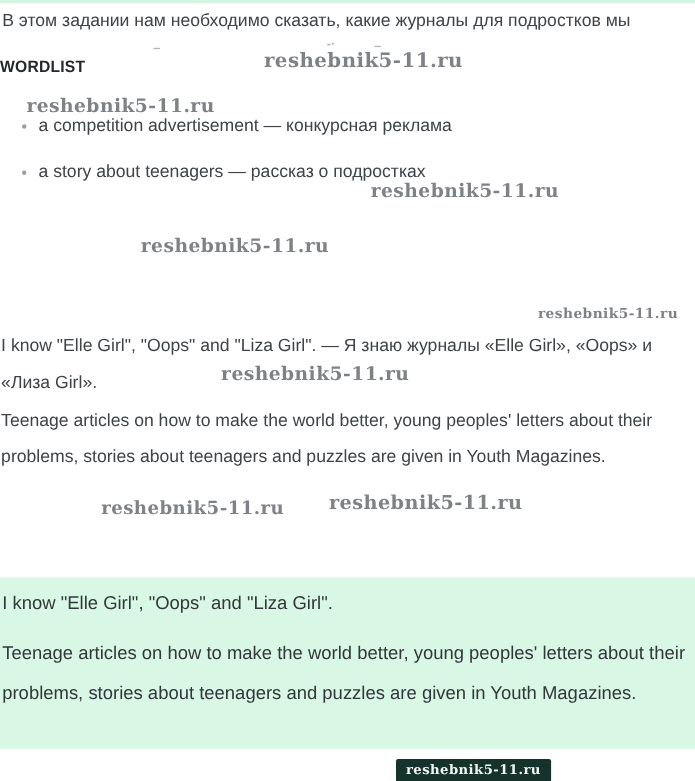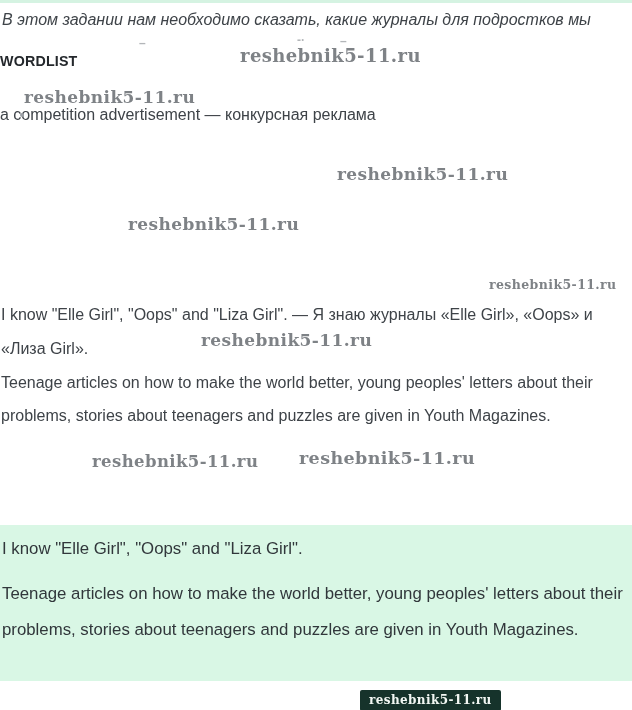--- a/index.html
+++ b/index.html
@@ -3,39 +3,39 @@
 <meta charset="utf-8">
 <style>
   html,body{margin:0;padding:0;background:#fff;}
   #page{
     position:relative;width:632px;height:710px;overflow:hidden;background:#fff;
     font-family:"Liberation Sans",sans-serif;color:var(--text,#3e4348);
     border-top:3px solid var(--top-border,#d5f3e2);box-sizing:border-box;
   }
   .intro{
     position:absolute;left:2px;top:5px;width:628px;
-    font-size:16px;line-height:24px;color:var(--text,#3e4348);font-style:italic;
+    font-size:16px;line-height:24px;color:var(--text,#3e4348);
   }
   .erased{position:absolute;color:#8b9094;opacity:.65;font-size:12px;font-weight:bold;}
   .heading{
     position:absolute;left:0;top:49px;
     font-size:15px;font-weight:bold;letter-spacing:.2px;color:var(--heading,#24282c);
     transform:scaleX(.95);transform-origin:left center;
   }
   .wm{
     position:absolute;font-family:"DejaVu Serif",serif;font-weight:bold;
     color:var(--watermark,#71757a);letter-spacing:.4px;white-space:nowrap;
     text-shadow:0.6px 0.6px 0 rgba(255,255,255,.65), -0.6px -0.6px 0 rgba(255,255,255,.45);
     opacity:.9;
   }
   ul.wordlist{
     position:absolute;left:0;top:102px;width:630px;margin:0;padding:0;list-style:none;
   }
   ul.wordlist li{
-    position:relative;margin:0 0 22px 0;
+    position:relative;margin:0 0 22px 0;padding-left:35px;
     font-size:16px;line-height:20px;color:var(--text,#3e4348);
   }
   ul.wordlist li::before{
     content:"";position:absolute;left:20px;top:8px;width:4px;height:4px;
     border-radius:50%;background:var(--bullet,#9b9fa4);
   }
   .para{position:absolute;left:1px;width:630px;font-size:16px;line-height:34px;color:var(--text,#3e4348);}
   .p1{top:295px;}
   .p2{top:363px;line-height:33px;}
   .p2 .seg{display:block;}
@@ -71,20 +71,21 @@
   <span class="wm" style="left:128px;top:211px;font-size:17px;">reshebnik5-11.ru</span>
   <span class="wm" style="left:489px;top:274px;font-size:12.5px;">reshebnik5-11.ru</span>
   <span class="wm" style="left:201px;top:327px;font-size:17px;">reshebnik5-11.ru</span>
   <span class="wm" style="left:92px;top:449px;font-size:16.5px;">reshebnik5-11.ru</span>
   <span class="wm" style="left:299px;top:445px;font-size:17.5px;">reshebnik5-11.ru</span>
   <span class="wm" style="left:44px;top:597px;font-size:11px;">reshebnik5-11.ru</span>
   <span class="wm" style="left:211px;top:592px;font-size:17px;">reshebnik5-11.ru</span>
 
   <ul class="wordlist">
     <li>a competition advertisement — конкурсная реклама</li>
+    <li>a story about teenagers — рассказ о подростках</li>
   </ul>
 
   <div class="para p1">I know "Elle Girl", "Oops" and "Liza Girl". — Я знаю журналы «Elle Girl», «Oops» и «Лиза Girl».</div>
 
   <div class="para p2">
     <span class="seg">Teenage articles on how to make the world better, young peoples' letters about their problems, stories about teenagers and puzzles are given in Youth Magazines.</span>
   </div>
 
   <div class="hl">
     <p>I know "Elle Girl", "Oops" and "Liza Girl".</p>

